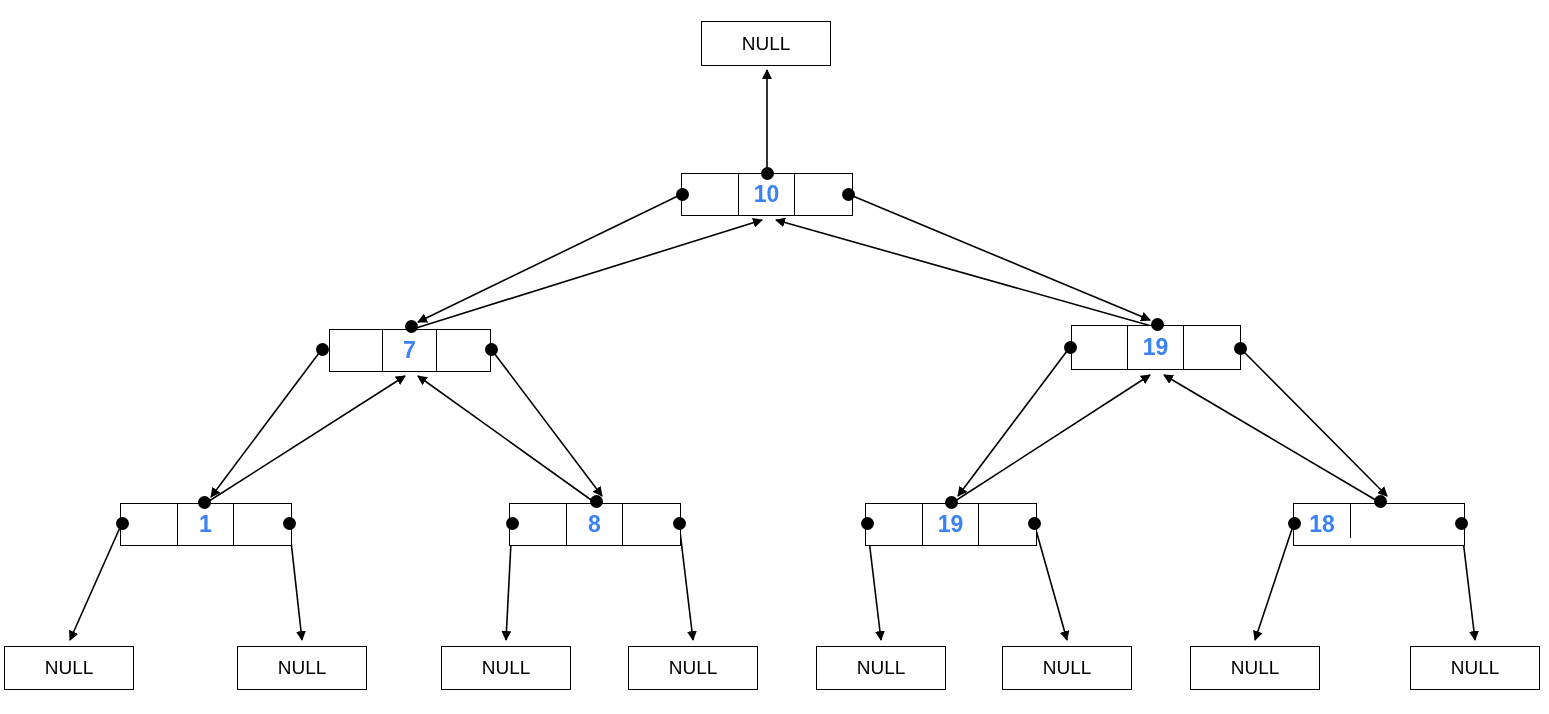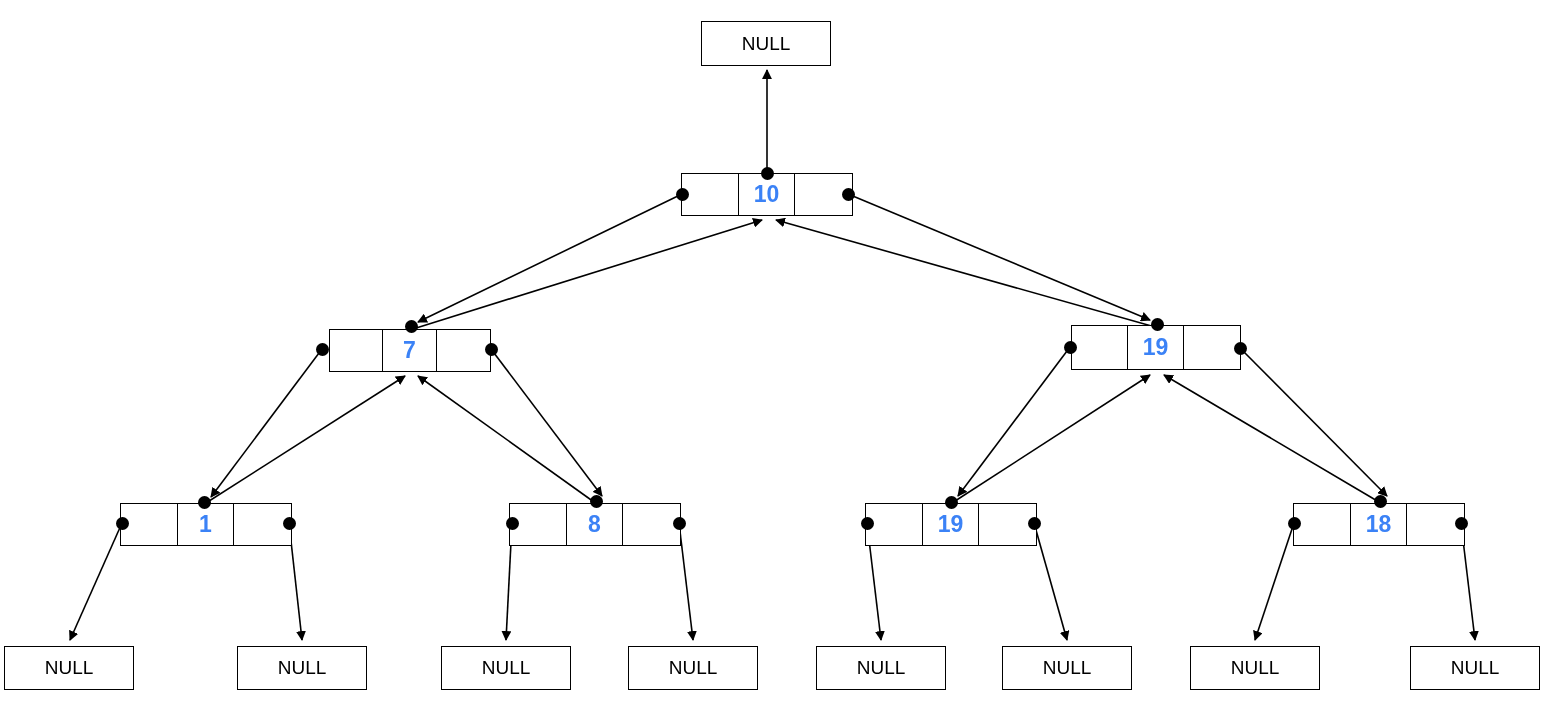--- a/index.html
+++ b/index.html
@@ -149,21 +149,21 @@
         <div class="tree-node" style="left: 509px; top: 503px; width: 172px; height: 43px;">
           <div class="cell" style="width: 57px;"></div>
           <div class="cell value" style="width: 57px;">8</div>
           <div class="cell last" style="width: 57px;"></div>
         </div>
         <div class="tree-node" style="left: 865px; top: 503px; width: 172px; height: 43px;">
           <div class="cell" style="width: 57px;"></div>
           <div class="cell value" style="width: 57px;">19</div>
           <div class="cell last" style="width: 57px;"></div>
         </div>
-        <div class="tree-node" style="left: 1293px; top: 503px; width: 172px; height: 43px;">
+        <div class="tree-node" style="left: 1293px; top: 503px; width: 172px; height: 43px; flex-direction: column;">
           <div class="cell" style="width: 57px;"></div>
           <div class="cell value" style="width: 57px;">18</div>
           <div class="cell last" style="width: 57px;"></div>
         </div>
       </div>
     <div id="dots-group">
         <div class="dot" style="left: 767px; top: 173px;"></div>
         <div class="dot" style="left: 682px; top: 194px;"></div>
         <div class="dot" style="left: 848px; top: 194px;"></div>
         <div class="dot" style="left: 411px; top: 326px;"></div>

